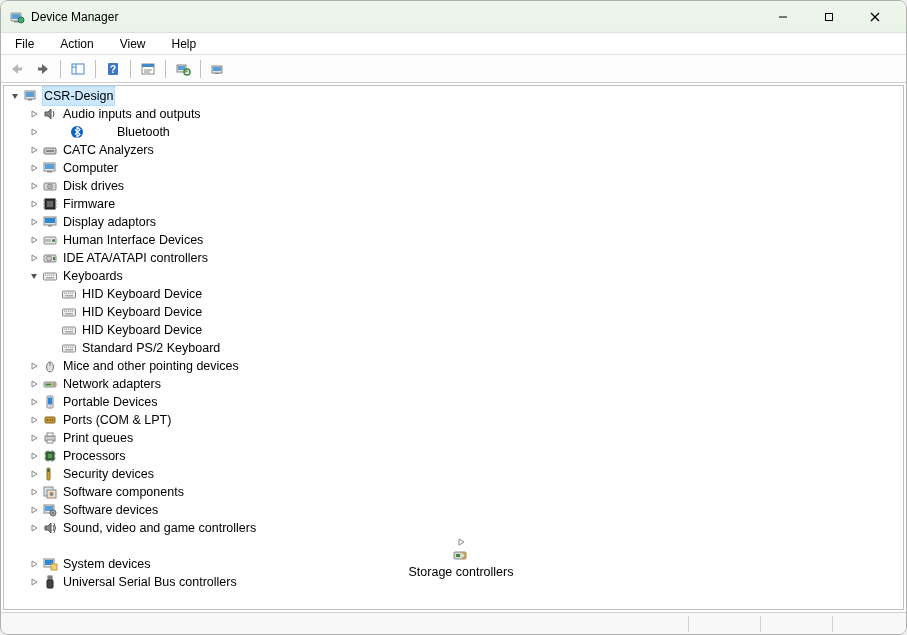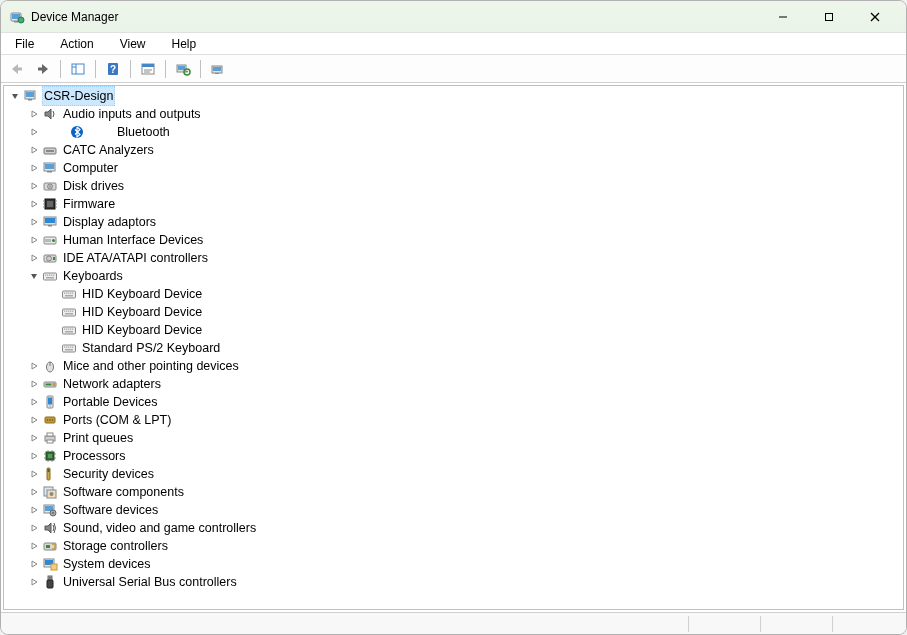--- a/index.html
+++ b/index.html
@@ -624,21 +624,21 @@
           </span>
           <span class="node-icon">
             <svg width="16" height="16">
               <path d="M3 6 L6 6 L9 3 L9 13 L6 10 L3 10 Z" fill="#888" stroke="#555"></path>
               <path d="M11 5 Q13 8 11 11" fill="none" stroke="#555"></path>
               <path d="M12 3 Q15 8 12 13" fill="none" stroke="#555"></path>
             </svg>
           </span>
           <span class="node-label">Sound, video and game controllers</span>
         </div>
-        <div class="tree-row" style="padding-left: 23px;">
+        <div class="tree-row" style="padding-left: 23px; flex-direction: column;">
           <span class="expander">
             <svg width="10" height="10">
               <path d="M3 2 L8 5 L3 8 Z" fill="none" stroke="#888" stroke-width="1"></path>
             </svg>
           </span>
           <span class="node-icon">
             <svg width="16" height="16">
               <rect x="2" y="5" width="12" height="7" rx="1" fill="#d8d8d8" stroke="#888"></rect>
               <rect x="4" y="7" width="4" height="3" fill="#3a8a3a"></rect>
               <path d="M10 6 L13 6 L13 11 L10 11" fill="none" stroke="#c49a3a" stroke-width="1.5"></path>

